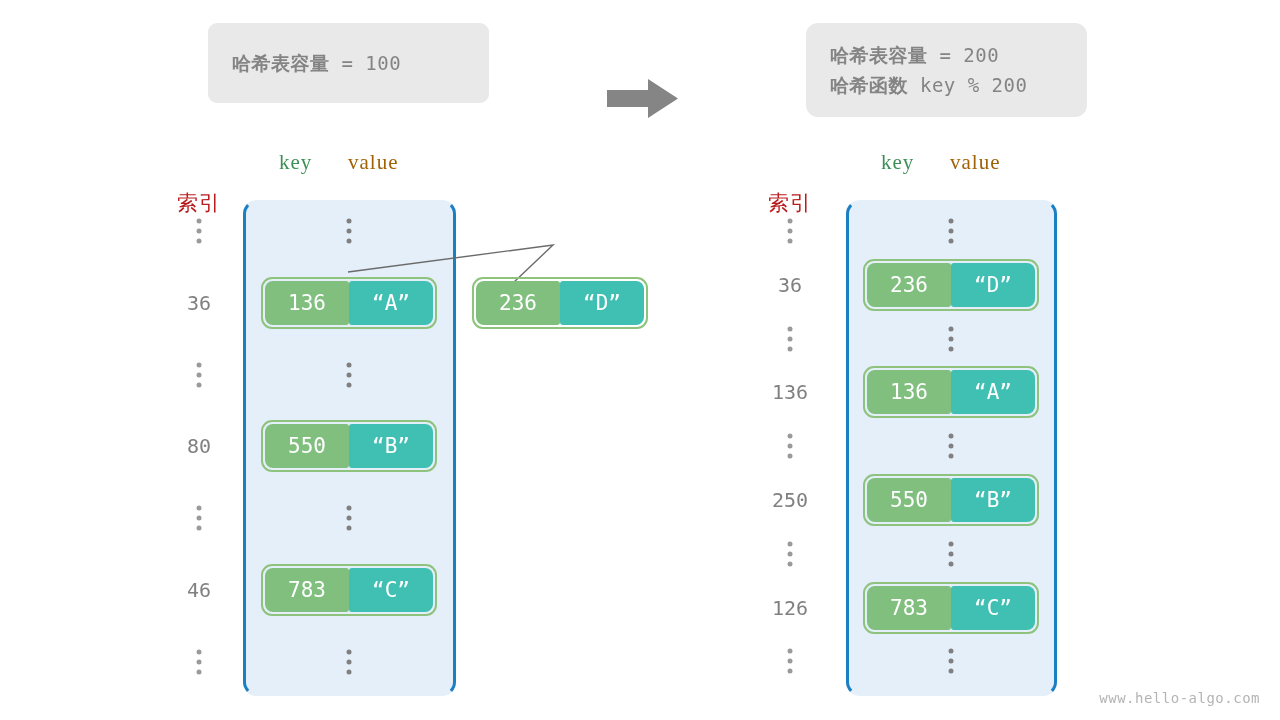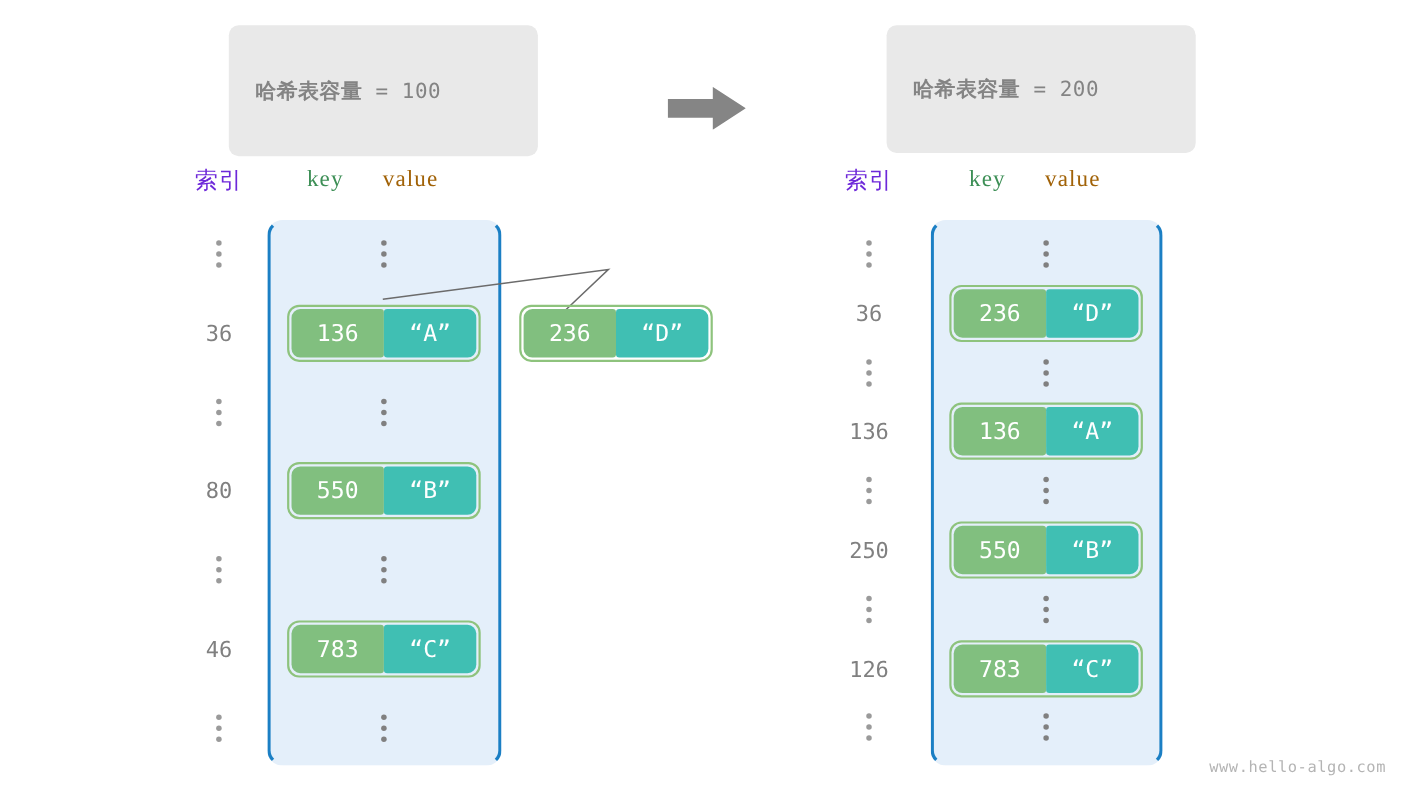--- a/index.html
+++ b/index.html
@@ -36,22 +36,22 @@
     font-family: "DejaVu Sans Mono", "Liberation Mono", monospace;
     font-size: 19px;
     color: #848484;
     font-weight: 700;
     letter-spacing: 0.5px;
     line-height: 30px;
     white-space: pre;
   }
   .info-line .num { font-weight: 400; }
 
-  #info-left  { left: 208px; top: 23px; width: 281px; height: 119px; }
-  #info-right { left: 806px; top: 23px; width: 281px; height: 116px; }
+  #info-left  { left: 208px; top: 23px; width: 281px; height: 80px; }
+  #info-right { left: 806px; top: 23px; width: 281px; height: 94px; border-radius: 12px; }
 
   
   #center-title {
     position: absolute;
     left: 530px; top: 30px;
     width: 225px;
     text-align: center;
     font-size: 20px;
     font-weight: 700;
     color: #2b2b2b;
@@ -64,21 +64,21 @@
   }
 
   
   .panel-header {
     position: absolute;
     font-family: Liberation Serif, serif;
     font-size: 21px;
     letter-spacing: 1px;
     white-space: pre;
   }
-  .hdr-index { color: #6d28d9; font-family: "DejaVu Sans", "Liberation Sans", sans-serif; font-weight: 400;}
+  .hdr-index { color: #b91c1c; font-family: "DejaVu Sans", "Liberation Sans", sans-serif; font-weight: 400; margin-top: 39px;}
   .hdr-key   { color: #3d8f56; }
   .hdr-value { color: #a16207; }
 
   .table-box {
     position: absolute;
     background: #e4effa;
     border: 3px solid #1b7fc4;
     border-top-color: transparent;
     border-bottom-color: transparent;
     border-radius: 14px;
@@ -184,20 +184,21 @@
   <div class="info-box" id="info-left">
     <div class="info-line"><span>哈希表容量</span><span class="num"> = 100</span></div>
   </div>
 
   <svg id="arrow" viewBox="0 0 71 39">
     <path d="M0 11 L41 11 L41 0 L71 19.5 L41 39 L41 28 L0 28 Z" fill="#858585"></path>
   </svg>
 
   <div class="info-box" id="info-right">
     <div class="info-line"><span>哈希表容量</span><span class="num"> = 200</span></div>
+    <div class="info-line"><span>哈希函数</span><span class="num"> key % 200</span></div>
   </div>
 
   <div class="panel-header hdr-index" style="left:159px; top:150px; width:80px; text-align:center;">索引</div>
   <div class="panel-header hdr-key" style="left:279px; top:150px;">key</div>
   <div class="panel-header hdr-value" style="left:348px; top:150px;">value</div>
 
   <div class="table-box" id="left-table" style="left:243px; top:200px; width:213px; height:496px;"></div>
   <div id="left-rows">
       <div class="dots" style="left: 349px; top: 231px;">
         <i></i>

